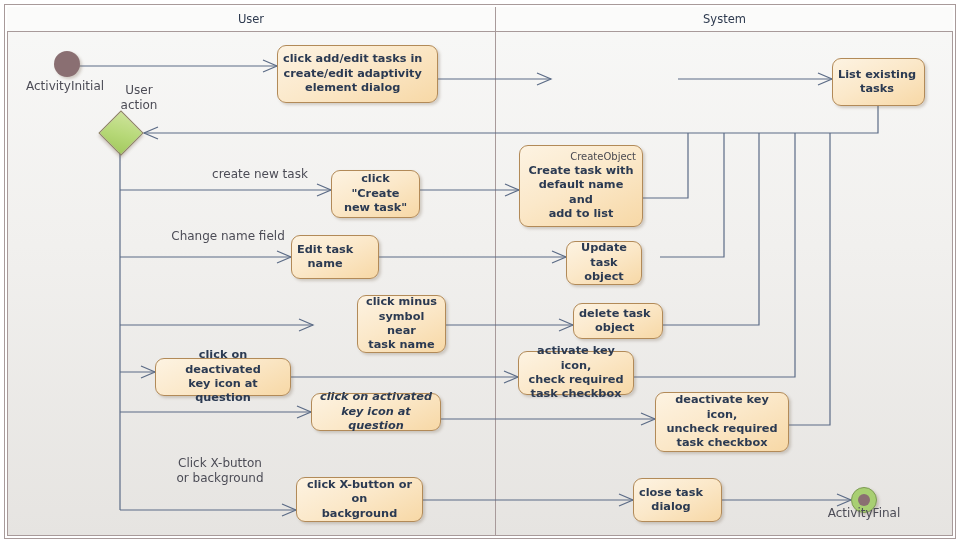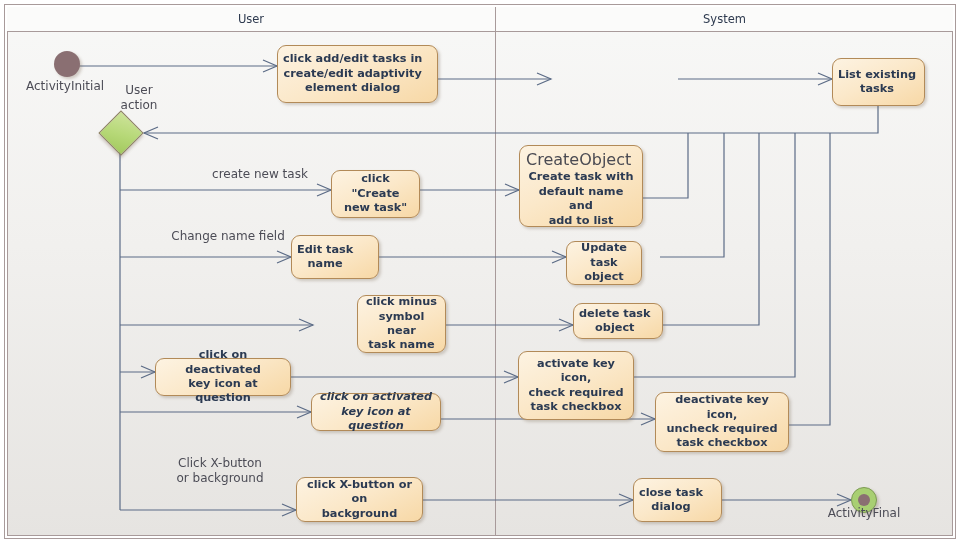--- a/index.html
+++ b/index.html
@@ -41,21 +41,21 @@
     border:1px solid #b28a58;border-radius:9px;
     background:linear-gradient(155deg,#fdf3e2 0%,#fbe8c9 48%,#f7d8a6 100%);
     box-shadow:2px 2px 3px rgba(120,100,80,.28);
     display:flex;align-items:center;justify-content:flex-start;
     text-align:center;color:#2b3a52;font-weight:bold;
     font-size:11.3px;line-height:1.28;padding:2px 5px;
   }
   .node .lbl{white-space:pre-line;}
   .node.stereo{flex-direction:column;align-items:stretch;justify-content:flex-start;padding:5px 6px 4px 6px;}
   .node.stereo .stereo-name{
-    font-weight:normal;font-size:16px;color:#4a4a52;text-align:left;
+    font-weight:normal;font-size:10px;color:#4a4a52;text-align:right;
     line-height:1.15;margin-bottom:1px;
   }
   .node.stereo .lbl{flex:1;display:flex;align-items:center;justify-content:center;}
 
   
   .initial{
     position:absolute;width:26px;height:26px;border-radius:50%;
     background:#8a6f72;box-shadow:2px 2px 3px rgba(120,100,80,.3);
   }
   .final-outer{
@@ -217,21 +217,21 @@
   <div class="node" style="left:573px;top:303px;width:90px;height:36px;">
     <span class="lbl">delete task
 object</span>
   </div>
 
   <div class="node" style="left:155px;top:358px;width:136px;height:38px;">
     <span class="lbl">click on deactivated
 key icon at question</span>
   </div>
 
-  <div class="node" style="left:518px;top:351px;width:116px;height:69px;">
+  <div class="node" style="left:518px;top:351px;width:116px;height:44px;">
     <span class="lbl">activate key icon,
 check required
 task checkbox</span>
   </div>
 
   <div class="node" style="left:311px;top:393px;width:130px;height:38px;font-style:italic;">
     <span class="lbl">click on activated
 key icon at question</span>
   </div>
 

